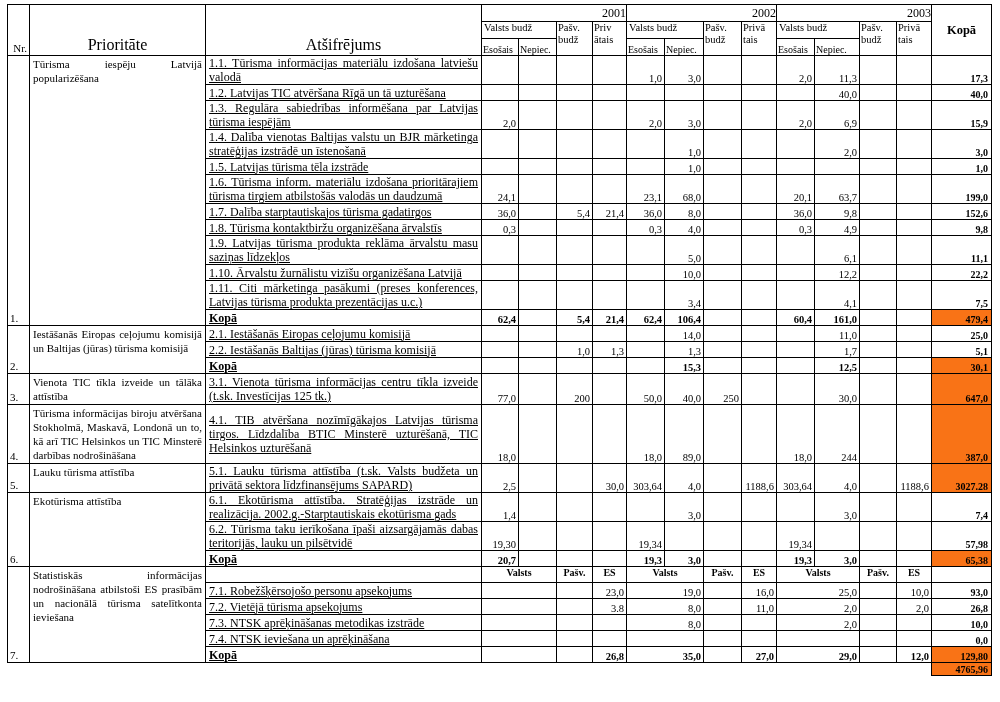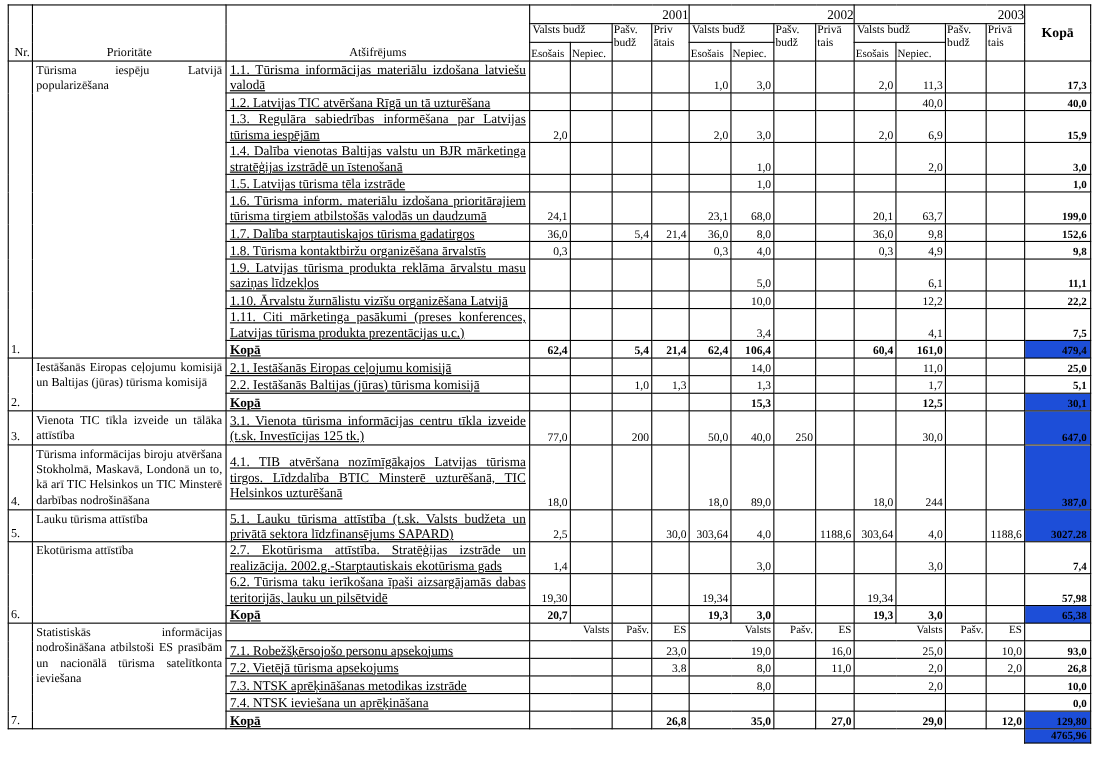--- a/index.html
+++ b/index.html
@@ -8,32 +8,32 @@
   .page { padding: 4px 8px 0 7px; }
   table { border-collapse: collapse; width: 984px; table-layout: fixed; }
   th, td { border: 1px solid #000; overflow: hidden; }
   thead tr { height: 17px; }
   tbody tr { height: 16px; }
 
   th { font-weight: normal; font-size: 10px; }
   .year-h { text-align: right; font-size: 12px; vertical-align: middle; }
   .kopa-h { font-weight: bold; font-size: 12.5px; text-align: center; vertical-align: middle; }
   .nr-h   { vertical-align: bottom; text-align: right; padding: 1px 2px; font-size: 11px; }
-  .pri-h, .desc-h { vertical-align: bottom; text-align: center; padding: 1px 2px; font-size: 11px; }
+  .pri-h, .desc-h { vertical-align: bottom; text-align: center; padding: 1px 2px; font-size: 16px; }
   .grp-h  { text-align: left; vertical-align: top; padding: 0 2px; font-size: 10.5px; }
   .two-h  { text-align: left; vertical-align: top; padding: 0 1px; font-size: 10.5px; line-height: 1.15; }
   .sub-h  { text-align: left; vertical-align: bottom; padding: 0 1px; font-size: 10px; margin-top: 36px; }
 
   .nr-cell       { vertical-align: bottom; text-align: left; padding: 1px 2px; font-size: 11px; }
   .priority-cell { vertical-align: top; text-align: justify; padding: 1px 3px; font-size: 11px; line-height: 14px; }
   .desc-cell     { vertical-align: middle; text-align: justify; padding: 0 3px; font-size: 12px; line-height: 14px; text-decoration: underline; }
   .num-cell      { text-align: right; vertical-align: bottom; padding: 0 2px; font-size: 10.5px; }
-  .subhead-cell  { text-align: right; vertical-align: top; padding: 0 2px; font-size: 10px; }
+  .subhead-cell  { text-align: center; vertical-align: top; padding: 0 2px; font-size: 10px; font-weight: bold; }
   .kopa-cell     { text-align: right; vertical-align: bottom; padding: 0 3px; font-size: 10px; font-weight: bold; }
-  .shaded        { background: #1d4ed8; }
+  .shaded        { background: #f97316; }
   .total-row td  { font-weight: bold; }
   .ghost-row     { height: 13px; }
   .ghost-cell    { border: none; }
 </style>
 </head>
 <body>
 
 <div class="page">
   <table>
     <colgroup>
@@ -379,21 +379,21 @@
           <td class="num-cell">1188,6</td>
           <td class="num-cell">303,64</td>
           <td class="num-cell">4,0</td>
           <td class="num-cell"></td>
           <td class="num-cell">1188,6</td>
           <td class="kopa-cell shaded">3027.28</td>
         </tr>
         <tr>
           <td class="nr-cell" rowspan="3">6.</td>
           <td class="priority-cell" rowspan="3">Ekotūrisma attīstība</td>
-          <td class="desc-cell">2.7. Ekotūrisma attīstība. Stratēģijas izstrāde un realizācija. 2002.g.-Starptautiskais ekotūrisma gads</td>
+          <td class="desc-cell">6.1. Ekotūrisma attīstība. Stratēģijas izstrāde un realizācija. 2002.g.-Starptautiskais ekotūrisma gads</td>
           <td class="num-cell">1,4</td>
           <td class="num-cell"></td>
           <td class="num-cell"></td>
           <td class="num-cell"></td>
           <td class="num-cell"></td>
           <td class="num-cell">3,0</td>
           <td class="num-cell"></td>
           <td class="num-cell"></td>
           <td class="num-cell"></td>
           <td class="num-cell">3,0</td>

